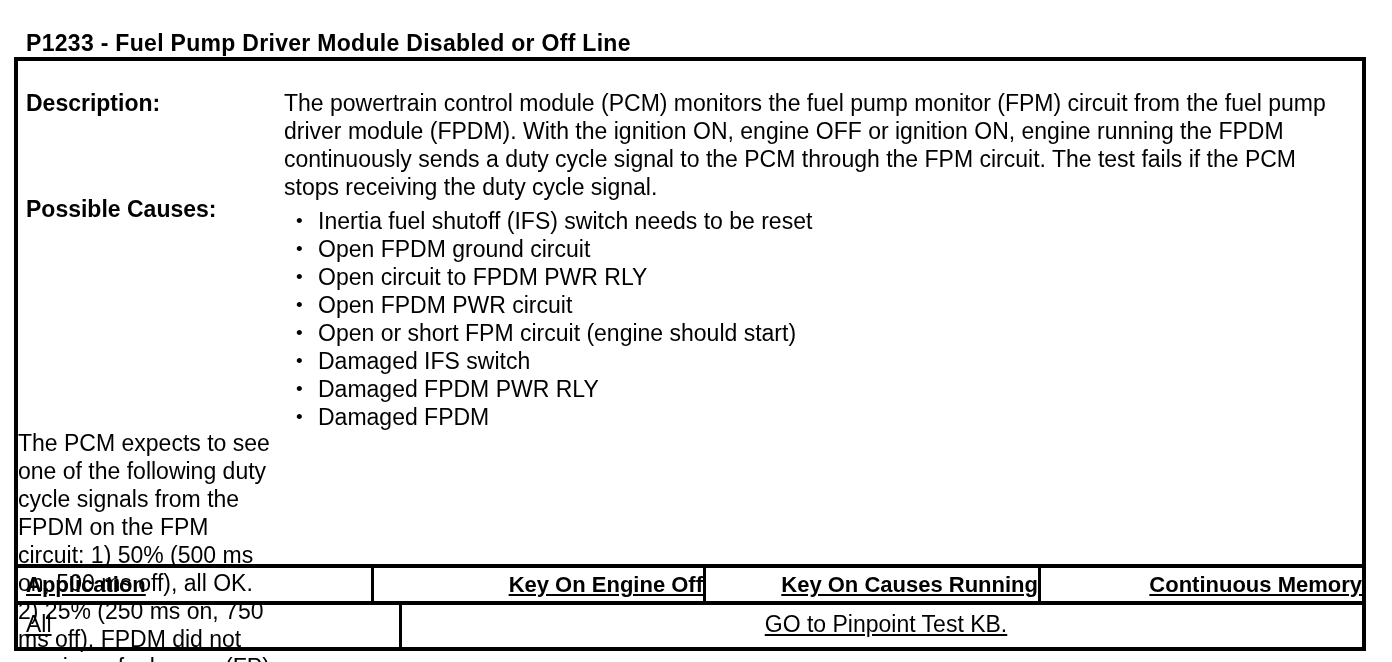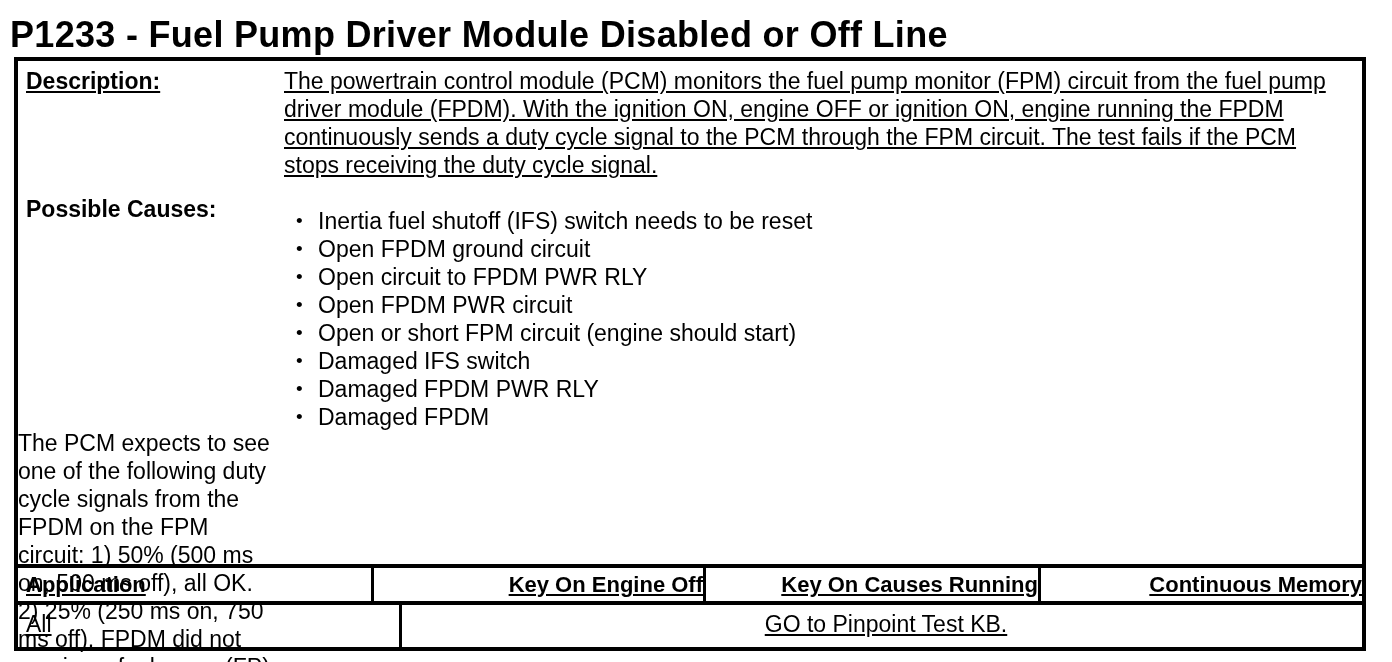--- a/index.html
+++ b/index.html
@@ -5,24 +5,24 @@
   * { box-sizing: border-box; }
   html, body {
     margin: 0; padding: 0;
     width: 1392px; height: 662px;
     background: #ffffff;
     color: #000000;
     font-family: "Liberation Sans", sans-serif;
     overflow: hidden;
   }
   .page-title {
-    font-size: 36px;
+    font-size: 23px;
     font-weight: bold;
     letter-spacing: 0.3px;
-    margin: 0;
+    margin: 16px;
     padding: 14px 0 0 10px;
     height: 43px;
   }
   .doc-table {
     position: absolute;
     left: 14px; top: 57px;
     width: 1352px; height: 594px;
     border: 4px solid #000000;
     background: #ffffff;
   }
@@ -35,21 +35,21 @@
     font-weight: bold;
     font-size: 23px;
     padding-left: 8px;
     line-height: 28px;
   }
   .section-content {
     font-size: 23px;
     line-height: 28px;
     padding-right: 14px;
   }
-  .row-description   { padding-top: 6px; height: 134px; text-decoration: underline; }
+  .row-description   { padding-top: 28px; height: 134px; }
   .row-causes        { height: 234px; }
   .row-aids          { height: 144px; }
   .cause-list {
     list-style: none;
     margin: 12px; padding: 0;
   }
   .cause-list li {
     line-height: 28px;
   }
   .cause-list li::before {

